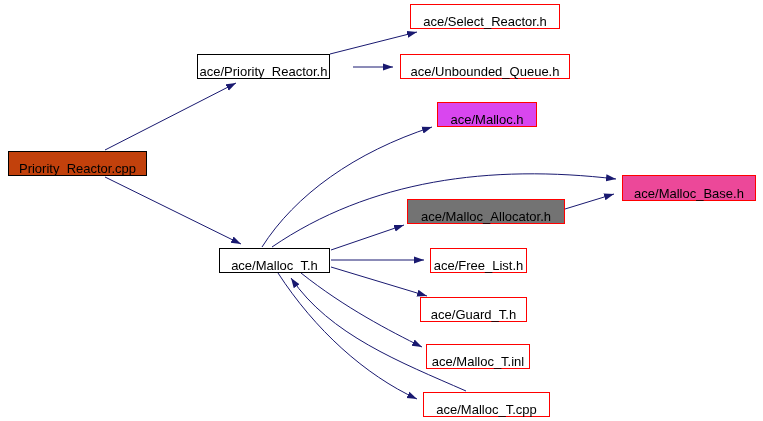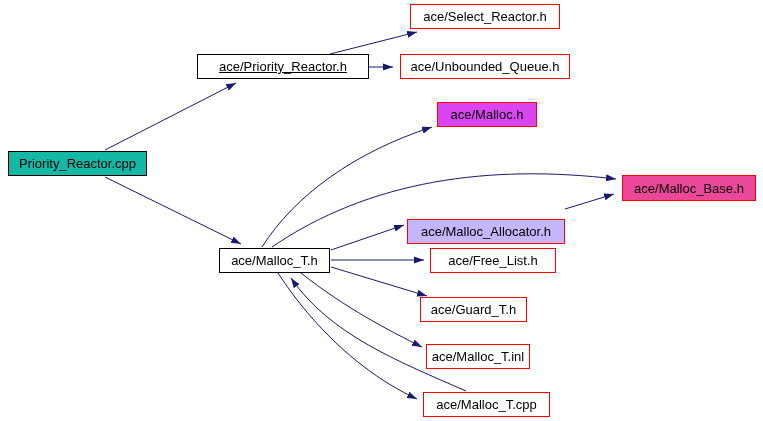--- a/index.html
+++ b/index.html
@@ -19,21 +19,21 @@
   }
   .graph svg {
     position: absolute;
     left: 0;
     top: 0;
   }
   .node {
     position: absolute;
     box-sizing: border-box;
     display: flex;
-    align-items: center;
+    align-items: flex-end;
     justify-content: center;
     font-size: 13px;
     line-height: 1;
     color: #000000;
     white-space: nowrap;
     cursor: pointer;
   }
   .node.root { cursor: default; }
 </style>
 </head>
@@ -56,45 +56,45 @@
         <path d="M 331,250 L 404,225" fill="none" stroke="#191970" stroke-width="1" marker-end="url(#arrow)"></path>
         <path d="M 331,260 L 424,260" fill="none" stroke="#191970" stroke-width="1" marker-end="url(#arrow)"></path>
         <path d="M 331,267 L 427,296" fill="none" stroke="#191970" stroke-width="1" marker-end="url(#arrow)"></path>
         <path d="M 301,273 C 345,308 390,331 422,347" fill="none" stroke="#191970" stroke-width="1" marker-end="url(#arrow)"></path>
         <path d="M 278,273 C 315,330 365,375 417,399" fill="none" stroke="#191970" stroke-width="1" marker-end="url(#arrow)"></path>
         <path d="M 466,391 C 400,362 330,335 291,278" fill="none" stroke="#191970" stroke-width="1" marker-end="url(#arrow)"></path>
         <path d="M 565,209 L 614,194" fill="none" stroke="#191970" stroke-width="1" marker-end="url(#arrow)"></path>
       </g>
   </svg>
   <div id="nodes">
-      <div class="node root" style="left: 8px; top: 151px; width: 139px; height: 25px; background: #14b8a6; border: 1px solid rgb(0, 0, 0);">
+      <div class="node root" style="left: 8px; top: 151px; width: 139px; height: 25px; background: #c2410c; border: 1px solid rgb(0, 0, 0);">
         <span>Priority_Reactor.cpp</span>
       </div>
-      <div class="node" style="left: 197px; top: 54px; width: 172px; height: 25px; background: rgb(255, 255, 255); border: 1px solid rgb(0, 0, 0); text-decoration: underline;">
+      <div class="node" style="left: 197px; top: 54px; width: 133px; height: 25px; background: rgb(255, 255, 255); border: 1px solid rgb(0, 0, 0);">
         <span>ace/Priority_Reactor.h</span>
       </div>
       <div class="node" style="left: 410px; top: 4px; width: 150px; height: 25px; background: rgb(255, 255, 255); border: 1px solid rgb(255, 0, 0);">
         <span>ace/Select_Reactor.h</span>
       </div>
       <div class="node" style="left: 400px; top: 54px; width: 170px; height: 25px; background: rgb(255, 255, 255); border: 1px solid rgb(255, 0, 0);">
         <span>ace/Unbounded_Queue.h</span>
       </div>
       <div class="node" style="left: 437px; top: 102px; width: 100px; height: 25px; background: #d946ef; border: 1px solid rgb(255, 0, 0);">
         <span>ace/Malloc.h</span>
       </div>
       <div class="node" style="left: 622px; top: 175px; width: 134px; height: 26px; background: #ec4899; border: 1px solid rgb(255, 0, 0);">
         <span>ace/Malloc_Base.h</span>
       </div>
-      <div class="node" style="left: 407px; top: 219px; width: 158px; height: 25px; background: #c4b5fd; border: 1px solid rgb(255, 0, 0);">
+      <div class="node" style="left: 407px; top: 199px; width: 158px; height: 25px; background: #737373; border: 1px solid rgb(255, 0, 0);">
         <span>ace/Malloc_Allocator.h</span>
       </div>
       <div class="node" style="left: 219px; top: 248px; width: 111px; height: 25px; background: rgb(255, 255, 255); border: 1px solid rgb(0, 0, 0);">
         <span>ace/Malloc_T.h</span>
       </div>
-      <div class="node" style="left: 430px; top: 248px; width: 126px; height: 25px; background: rgb(255, 255, 255); border: 1px solid rgb(255, 0, 0);">
+      <div class="node" style="left: 430px; top: 248px; width: 97px; height: 25px; background: rgb(255, 255, 255); border: 1px solid rgb(255, 0, 0);">
         <span>ace/Free_List.h</span>
       </div>
       <div class="node" style="left: 420px; top: 297px; width: 107px; height: 25px; background: rgb(255, 255, 255); border: 1px solid rgb(255, 0, 0);">
         <span>ace/Guard_T.h</span>
       </div>
       <div class="node" style="left: 426px; top: 344px; width: 104px; height: 25px; background: rgb(255, 255, 255); border: 1px solid rgb(255, 0, 0);">
         <span>ace/Malloc_T.inl</span>
       </div>
       <div class="node" style="left: 423px; top: 392px; width: 127px; height: 25px; background: rgb(255, 255, 255); border: 1px solid rgb(255, 0, 0);">
         <span>ace/Malloc_T.cpp</span>

